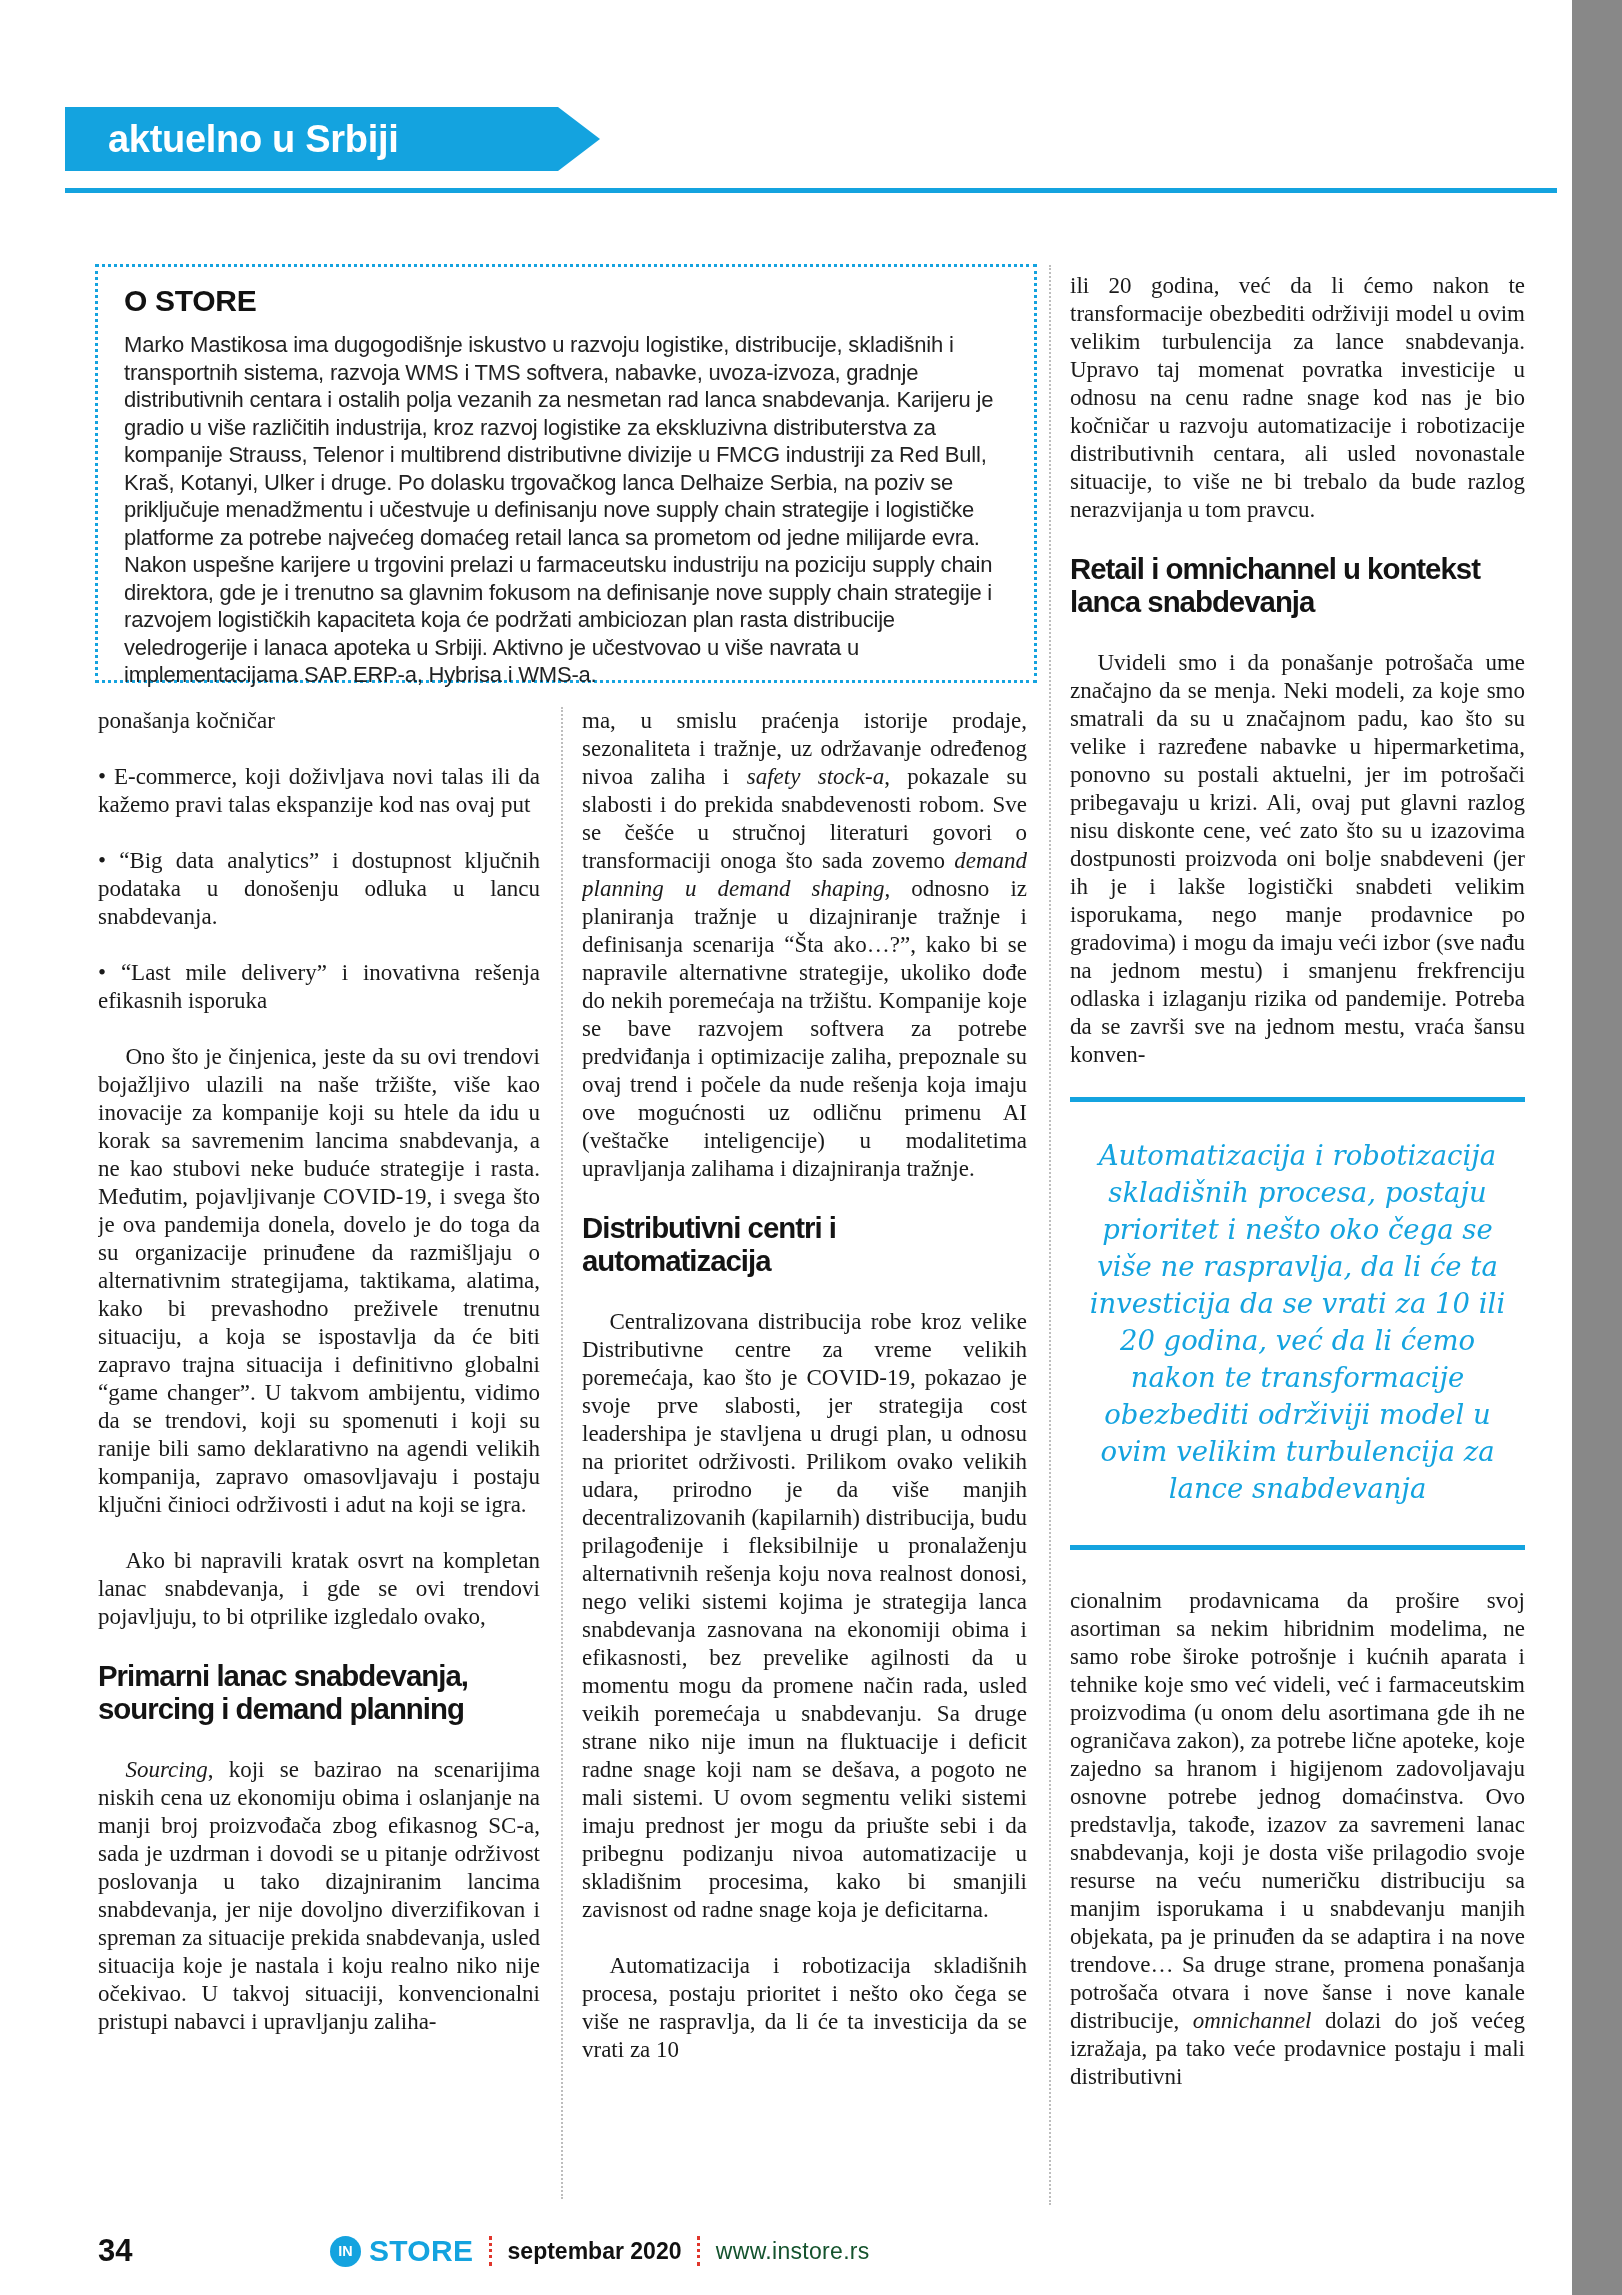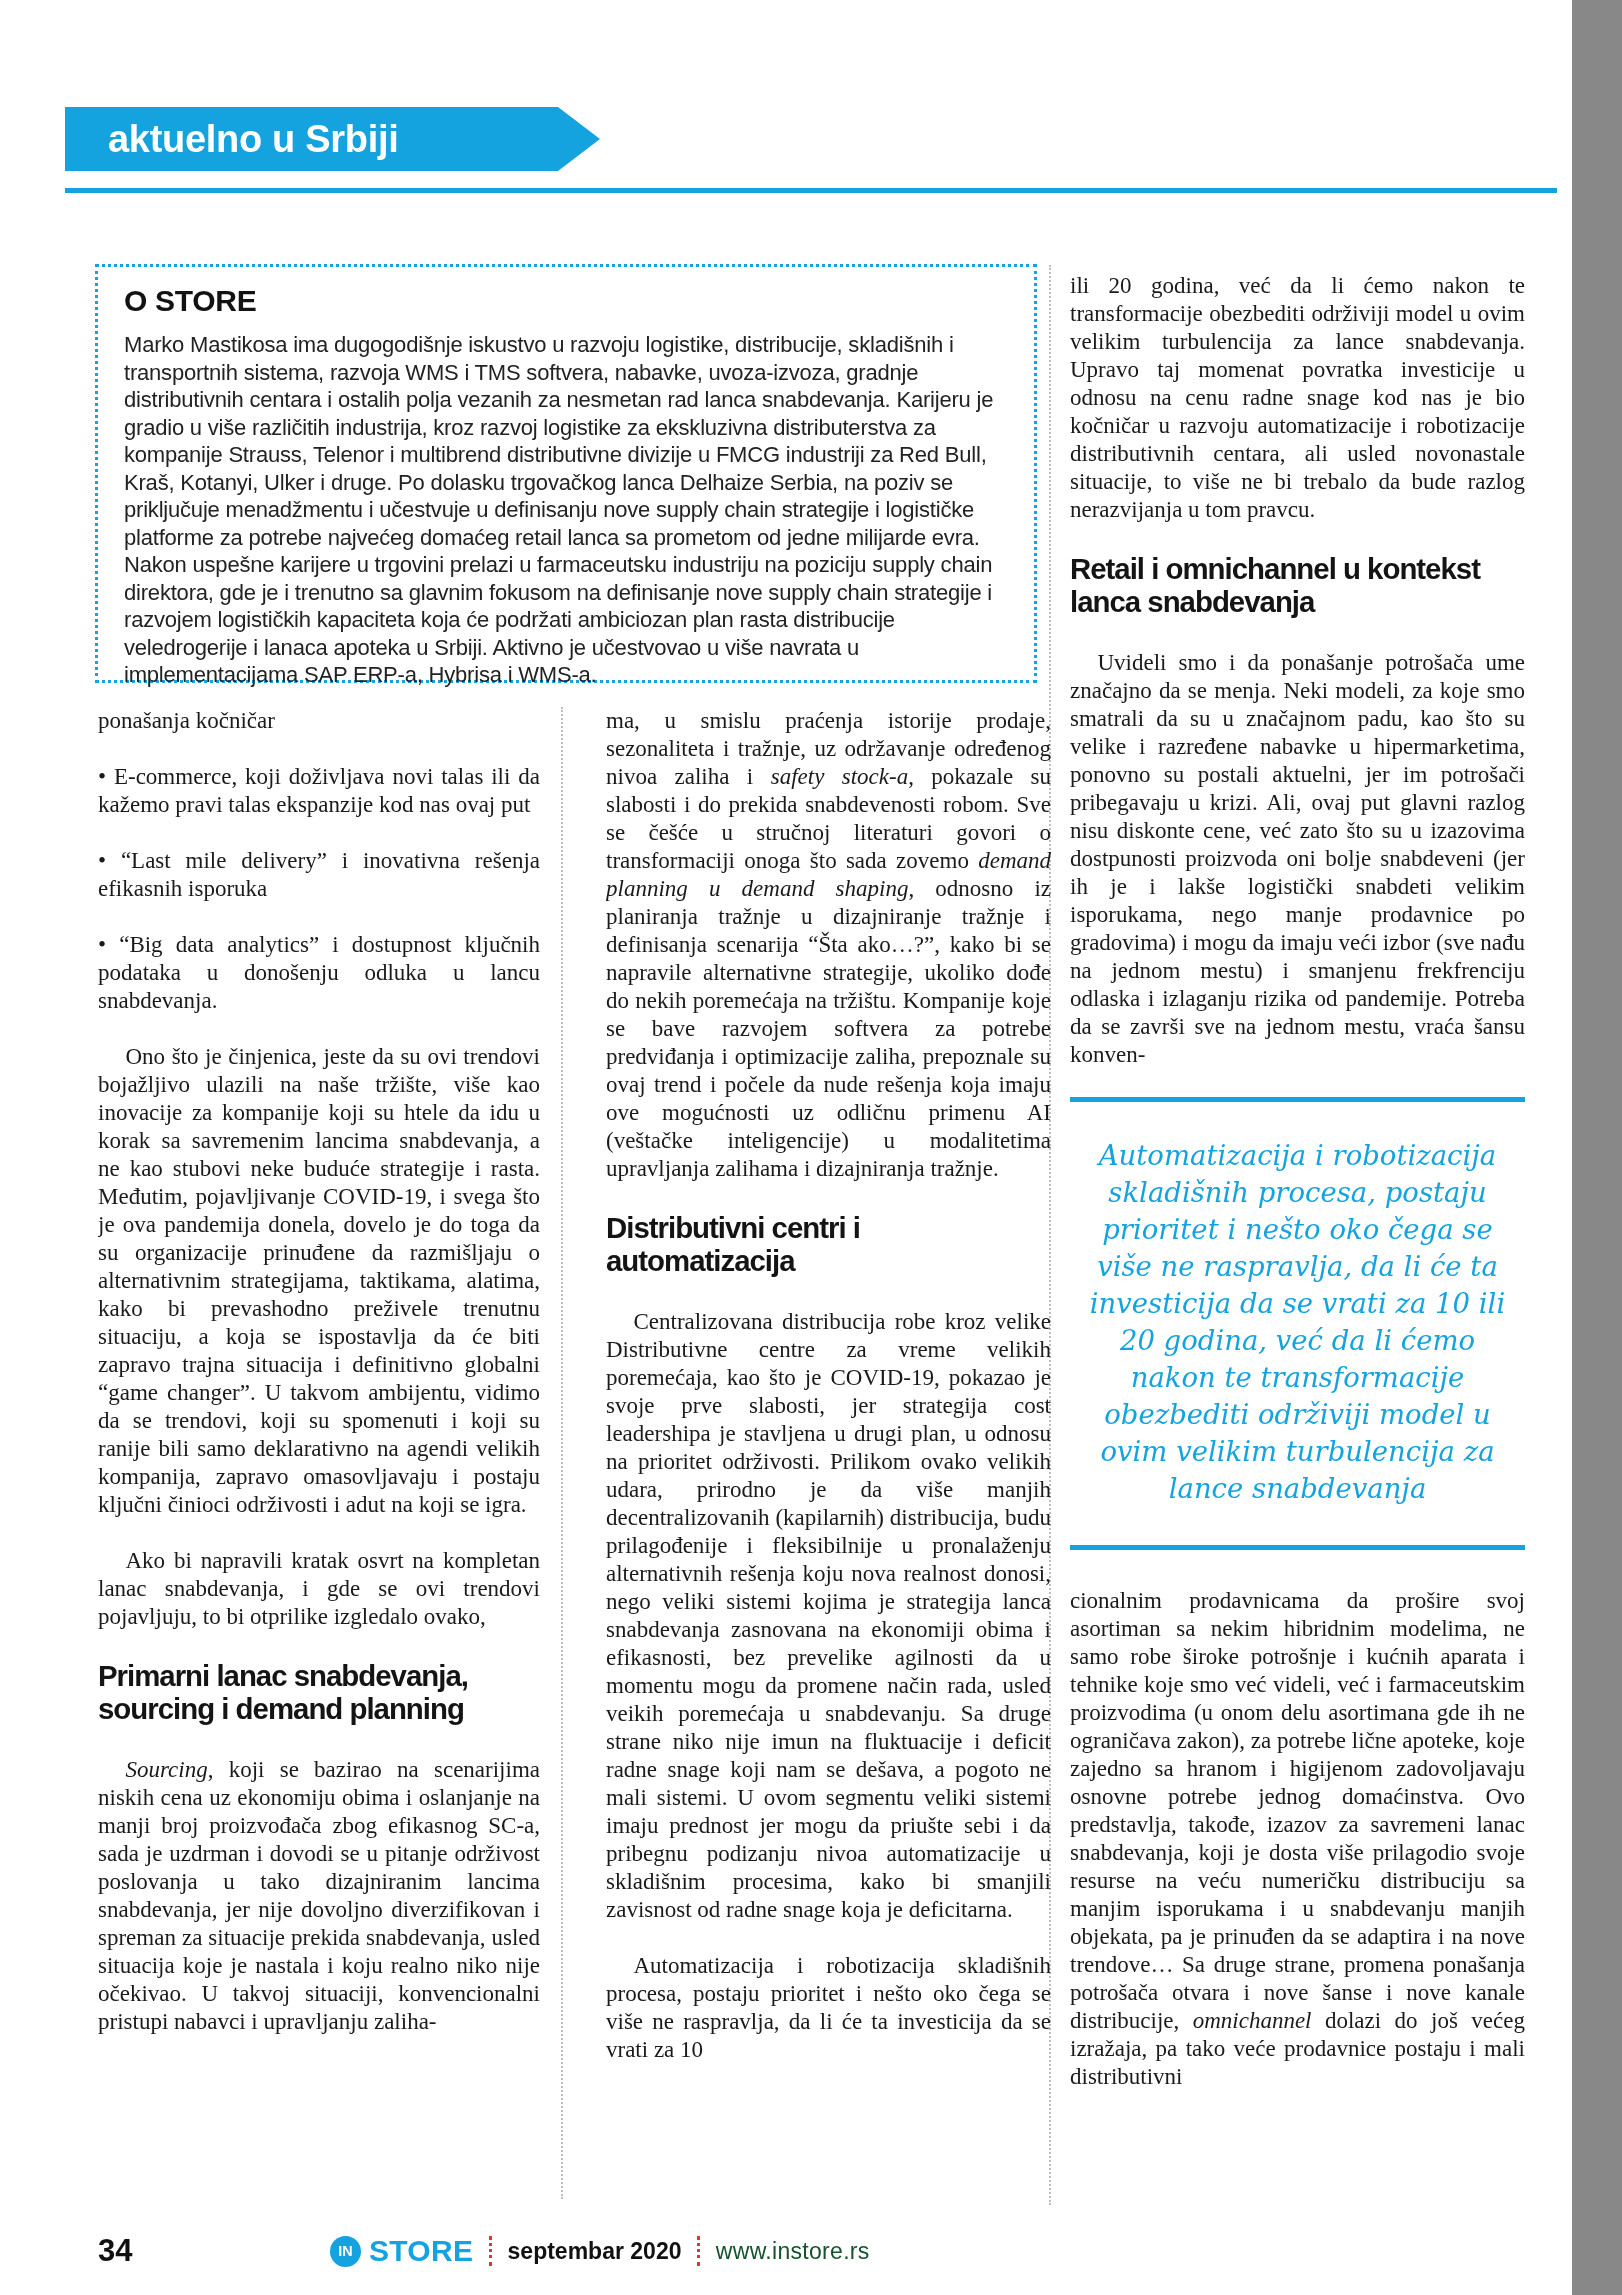--- a/index.html
+++ b/index.html
@@ -34,21 +34,21 @@
     font-family:"Liberation Sans", sans-serif; font-size:22px; line-height:27.5px;
     color:#222; letter-spacing:-0.2px; text-align:left; margin:0;
   }
 
   
   .col {
     position:absolute; text-align:justify; font-size:23px; line-height:28px;
     overflow:hidden; color:#1a1a1a;
   }
   .col-left   { left:98px;  top:707px; width:442px; height:1498px; }
-  .col-middle { left:606px;  top:707px; width:445px; height:1456px; }
+  .col-middle { left:582px;  top:707px; width:445px; height:1456px; }
   .col-right  { left:1070px; top:272px;  width:455px; height:1937px; }
 
   .col p { margin:0 0 28px; }
   .col p.indent { text-indent:27.5px; }
   .col h3.h {
     font-family:"Liberation Sans", sans-serif; font-weight:700;
     font-size:29.4px; line-height:33px; letter-spacing:-1px;
     margin:5.2px 0 31px; color:#141414; text-align:left;
   }
   .col .quote {
@@ -101,22 +101,22 @@
     <h2 class="author-title">O STORE</h2>
     <p class="author-text">Marko Mastikosa ima dugogodišnje iskustvo u razvoju logistike, distribucije, skladišnih i transportnih sistema, razvoja WMS i TMS softvera, nabavke, uvoza-izvoza, gradnje distributivnih centara i ostalih polja vezanih za nesmetan rad lanca snabdevanja. Karijeru je gradio u više različitih industrija, kroz razvoj logistike za ekskluzivna distributerstva za kompanije Strauss, Telenor i multibrend distributivne divizije u FMCG industriji za Red Bull, Kraš, Kotanyi, Ulker i druge. Po dolasku trgovačkog lanca Delhaize Serbia, na poziv se priključuje menadžmentu i učestvuje u definisanju nove supply chain strategije i logističke platforme za potrebe najvećeg domaćeg retail lanca sa prometom od jedne milijarde evra. Nakon uspešne karijere u trgovini prelazi u farmaceutsku industriju na poziciju supply chain direktora, gde je i trenutno sa glavnim fokusom na definisanje nove supply chain strategije i razvojem logističkih kapaciteta koja će podržati ambiciozan plan rasta distribucije veledrogerije i lanaca apoteka u Srbiji. Aktivno je učestvovao u više navrata u implementacijama SAP ERP-a, Hybrisa i WMS-a.</p>
   </div>
 
   <div class="vsep vsep-1"></div>
   <div class="vsep vsep-2"></div>
 
   <div class="col col-left">
       <p class="p">ponašanja kočničar</p>
       <p class="p">•  E-commerce, koji doživljava novi talas ili da kažemo pravi talas ekspanzije kod nas ovaj put</p>
+      <p class="p">•  “Big data analytics” i dostupnost ključnih podataka u donošenju odluka u lancu snabdevanja.</p>
       <p class="p">•  “Last mile delivery” i inovativna rešenja efikasnih isporuka</p>
-      <p class="p">•  “Big data analytics” i dostupnost ključnih podataka u donošenju odluka u lancu snabdevanja.</p>
       <p class="p indent">Ono što je činjenica, jeste da su ovi trendovi bojažljivo ulazili na naše tržište, više kao inovacije za kompanije koji su htele da idu u korak sa savremenim lancima snabdevanja, a ne kao stubovi neke buduće strategije i rasta. Međutim, pojavljivanje COVID-19, i svega što je ova pandemija donela, dovelo je do toga da su organizacije prinuđene da razmišljaju o alternativnim strategijama, taktikama, alatima, kako bi prevashodno preživele trenutnu situaciju, a koja se ispostavlja da će biti zapravo trajna situacija i definitivno globalni “game changer”. U takvom ambijentu, vidimo da se trendovi, koji su spomenuti i koji su ranije bili samo deklarativno na agendi velikih kompanija, zapravo omasovljavaju i postaju ključni činioci održivosti i adut na koji se igra.</p>
       <p class="p indent">Ako bi napravili kratak osvrt na kompletan lanac snabdevanja, i gde se ovi trendovi pojavljuju, to bi otprilike izgledalo ovako,</p>
       <h3 class="h">Primarni lanac snabdevanja, sourcing i demand planning</h3>
       <p class="p indent"><i>Sourcing</i>, koji se bazirao na scenarijima niskih cena uz ekonomiju obima i oslanjanje na manji broj proizvođača zbog efikasnog SC-a, sada je uzdrman i dovodi se u pitanje održivost poslovanja u tako dizajniranim lancima snabdevanja, jer nije dovoljno diverzifikovan i spreman za situacije prekida snabdevanja, usled situacija koje je nastala i koju realno niko nije očekivao. U takvoj situaciji, konvencionalni pristupi nabavci i upravljanju zaliha-</p>
     </div>
   <div class="col col-middle">
       <p class="p">ma, u smislu praćenja istorije prodaje, sezonaliteta i tražnje, uz održavanje određenog nivoa zaliha i <i>safety stock-a</i>, pokazale su slabosti i do prekida snabdevenosti robom. Sve se češće u stručnoj literaturi govori o transformaciji onoga što sada zovemo <i>demand planning u demand shaping</i>, odnosno iz planiranja tražnje u dizajniranje tražnje i definisanja scenarija “Šta ako…?”, kako bi se napravile alternativne strategije, ukoliko dođe do nekih poremećaja na tržištu. Kompanije koje se bave razvojem softvera za potrebe predviđanja i optimizacije zaliha, prepoznale su ovaj trend i počele da nude rešenja koja imaju ove mogućnosti uz odličnu primenu AI (veštačke inteligencije) u modalitetima upravljanja zalihama i dizajniranja tražnje.</p>
       <h3 class="h">Distributivni centri i automatizacija</h3>
       <p class="p indent">Centralizovana distribucija robe kroz velike Distributivne centre za vreme velikih poremećaja, kao što je COVID-19, pokazao je svoje prve slabosti, jer strategija cost leadershipa je stavljena u drugi plan, u odnosu na prioritet održivosti. Prilikom ovako velikih udara, prirodno je da više manjih decentralizovanih (kapilarnih) distribucija, budu prilagođenije i fleksibilnije u pronalaženju alternativnih rešenja koju nova realnost donosi, nego veliki sistemi kojima je strategija lanca snabdevanja zasnovana na ekonomiji obima i efikasnosti, bez prevelike agilnosti da u momentu mogu da promene način rada, usled veikih poremećaja u snabdevanju. Sa druge strane niko nije imun na fluktuacije i deficit radne snage koji nam se dešava, a pogoto ne mali sistemi. U ovom segmentu veliki sistemi imaju prednost jer mogu da priušte sebi i da pribegnu podizanju nivoa automatizacije u skladišnim procesima, kako bi smanjili zavisnost od radne snage koja je deficitarna.</p>
       <p class="p indent">Automatizacija i robotizacija skladišnih procesa, postaju prioritet i nešto oko čega se više ne raspravlja, da li će ta investicija da se vrati za 10</p>

